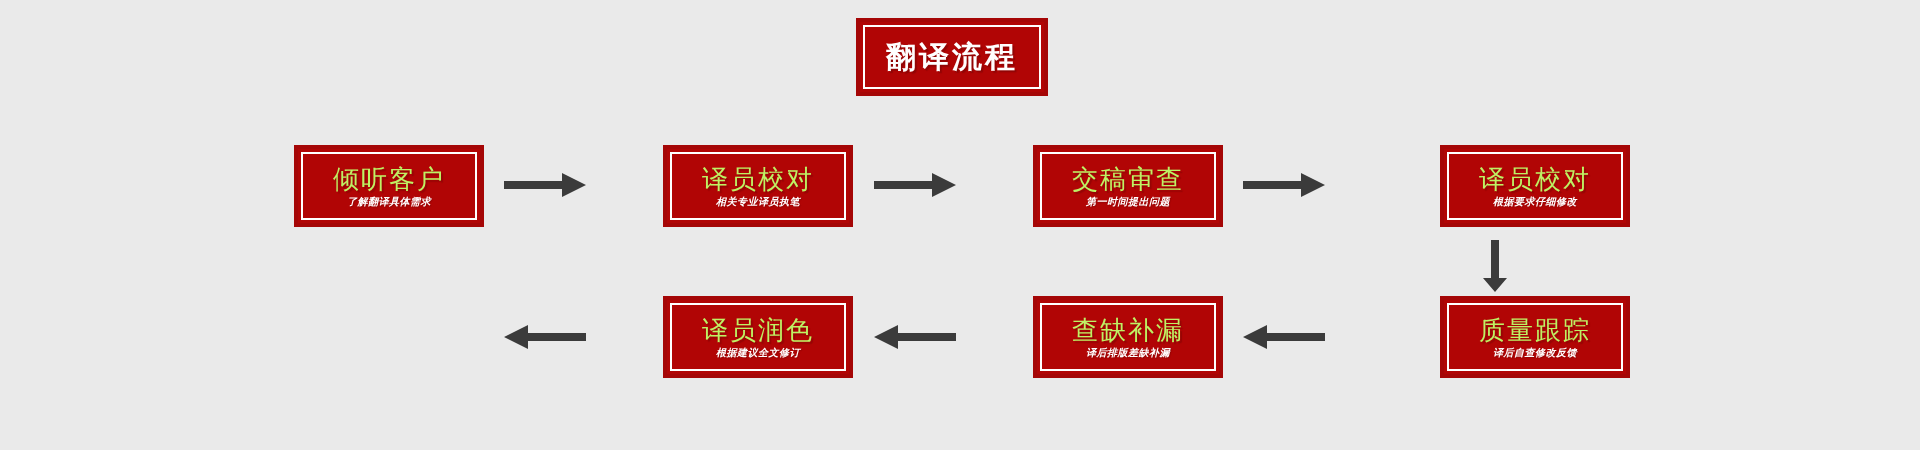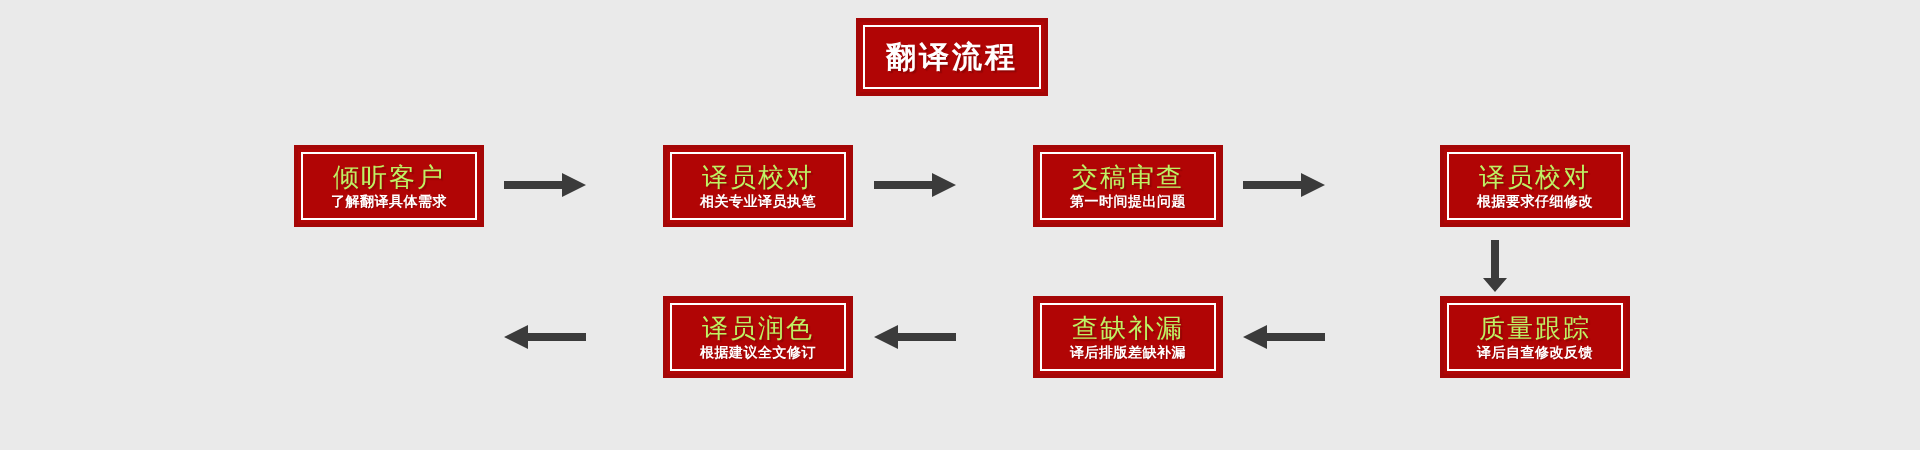--- a/index.html
+++ b/index.html
@@ -74,26 +74,27 @@
     color: #bef264;
     font-size: 26px;
     font-weight: normal;
     letter-spacing: 2px;
     line-height: 1.1;
     white-space: nowrap;
     text-shadow: 2px 2px 1px rgba(0,0,0,0.16);
   }
   .proc-sub {
     color: #ffffff;
-    font-size: 14px;
+    font-size: 10px;
     font-weight: bold;
     letter-spacing: 0.5px;
     line-height: 1.15;
     white-space: nowrap;
     text-shadow: 1px 1px 1px rgba(0,0,0,0.16);
+    font-style: italic;
   }
 
   
   .row1 { top: 145px; }
   .row2 { top: 296px; }
   .col1 { left: 294px; }
   .col2 { left: 663px; }
   .col3 { left: 1033px; justify-content: flex-end; }
   .col4 { left: 1440px; }
 

